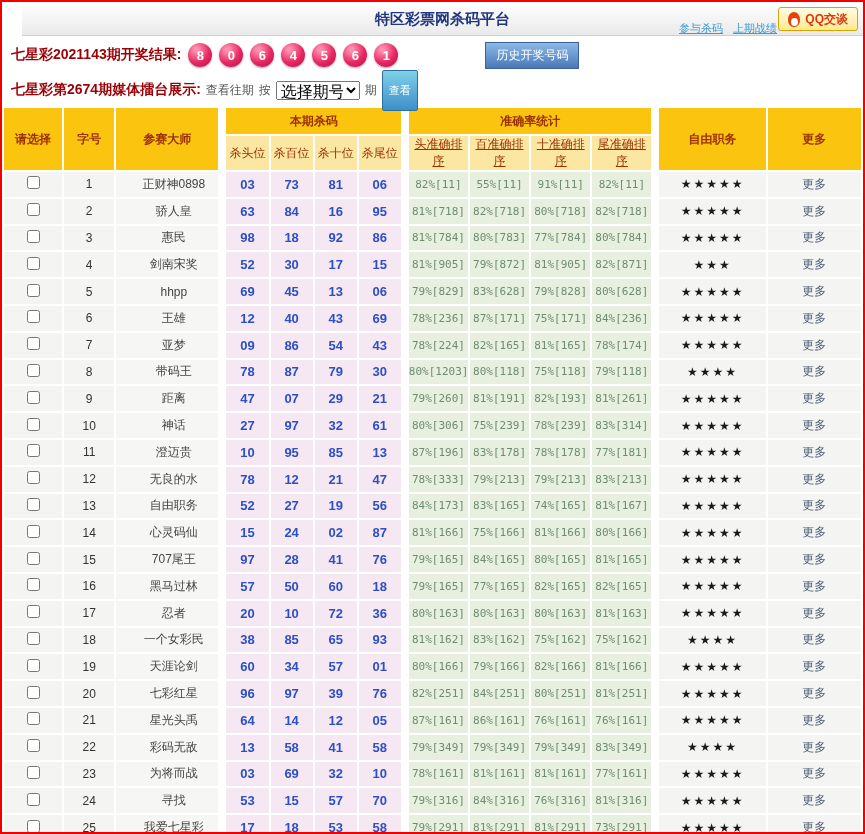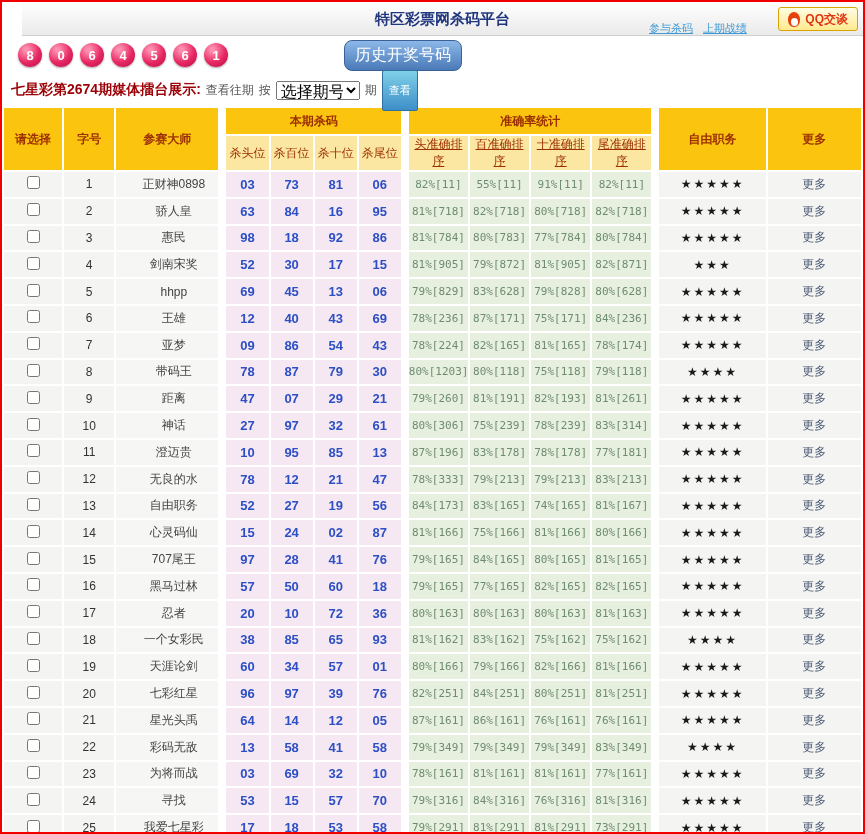--- a/index.html
+++ b/index.html
@@ -22,21 +22,21 @@
   }
   .page-title {
     text-align: center;
     line-height: 34px;
     font-size: 15px;
     font-weight: bold;
     color: #20367f;
   }
   .top-links {
     position: absolute;
-    right: 116px;
+    right: 86px;
     top: 19px;
     font-size: 11px;
     display: flex;
     gap: 10px;
   }
   .top-links a { color: #3e9ad5; text-decoration: underline; cursor: pointer; }
   .qq-btn {
     position: absolute;
     right: 5px;
     top: 5px;
@@ -82,26 +82,26 @@
     background: radial-gradient(circle at 35% 28%, #ff8fb0 8%, #e72862 55%, #b80d48);
     color: #fff;
     font-size: 13px;
     font-weight: bold;
     display: flex;
     align-items: center;
     justify-content: center;
     box-shadow: 0 1px 2px rgba(0,0,0,.35);
   }
   .history-btn {
-    margin-left: 116px;
+    margin-left: 87px;
     background: linear-gradient(#8cb8e8, #4a79b8);
     border: 1px solid #3a6296;
-    border-radius: 8px;
+    border-radius: 0;
     color: #fff;
-    font-size: 16px;
+    font-size: 12px;
     padding: 4px 10px;
     cursor: pointer;
   }
   
   .period-row {
     height: 32px;
     display: flex;
     align-items: center;
     gap: 5px;
     padding-left: 9px;
@@ -164,20 +164,21 @@
     <a>参与杀码</a>
     <a>上期战绩</a>
   </div>
   <div class="qq-btn">
     <span class="penguin"></span>
     <span>QQ交谈</span>
   </div>
 </div>
 
 <div class="result-row">
+  <span class="red-label">七星彩2021143期开奖结果:</span>
   <div class="balls">
       <div class="ball">8</div>
       <div class="ball">0</div>
       <div class="ball">6</div>
       <div class="ball">4</div>
       <div class="ball">5</div>
       <div class="ball">6</div>
       <div class="ball">1</div>
     </div>
   <button class="history-btn">历史开奖号码</button>

